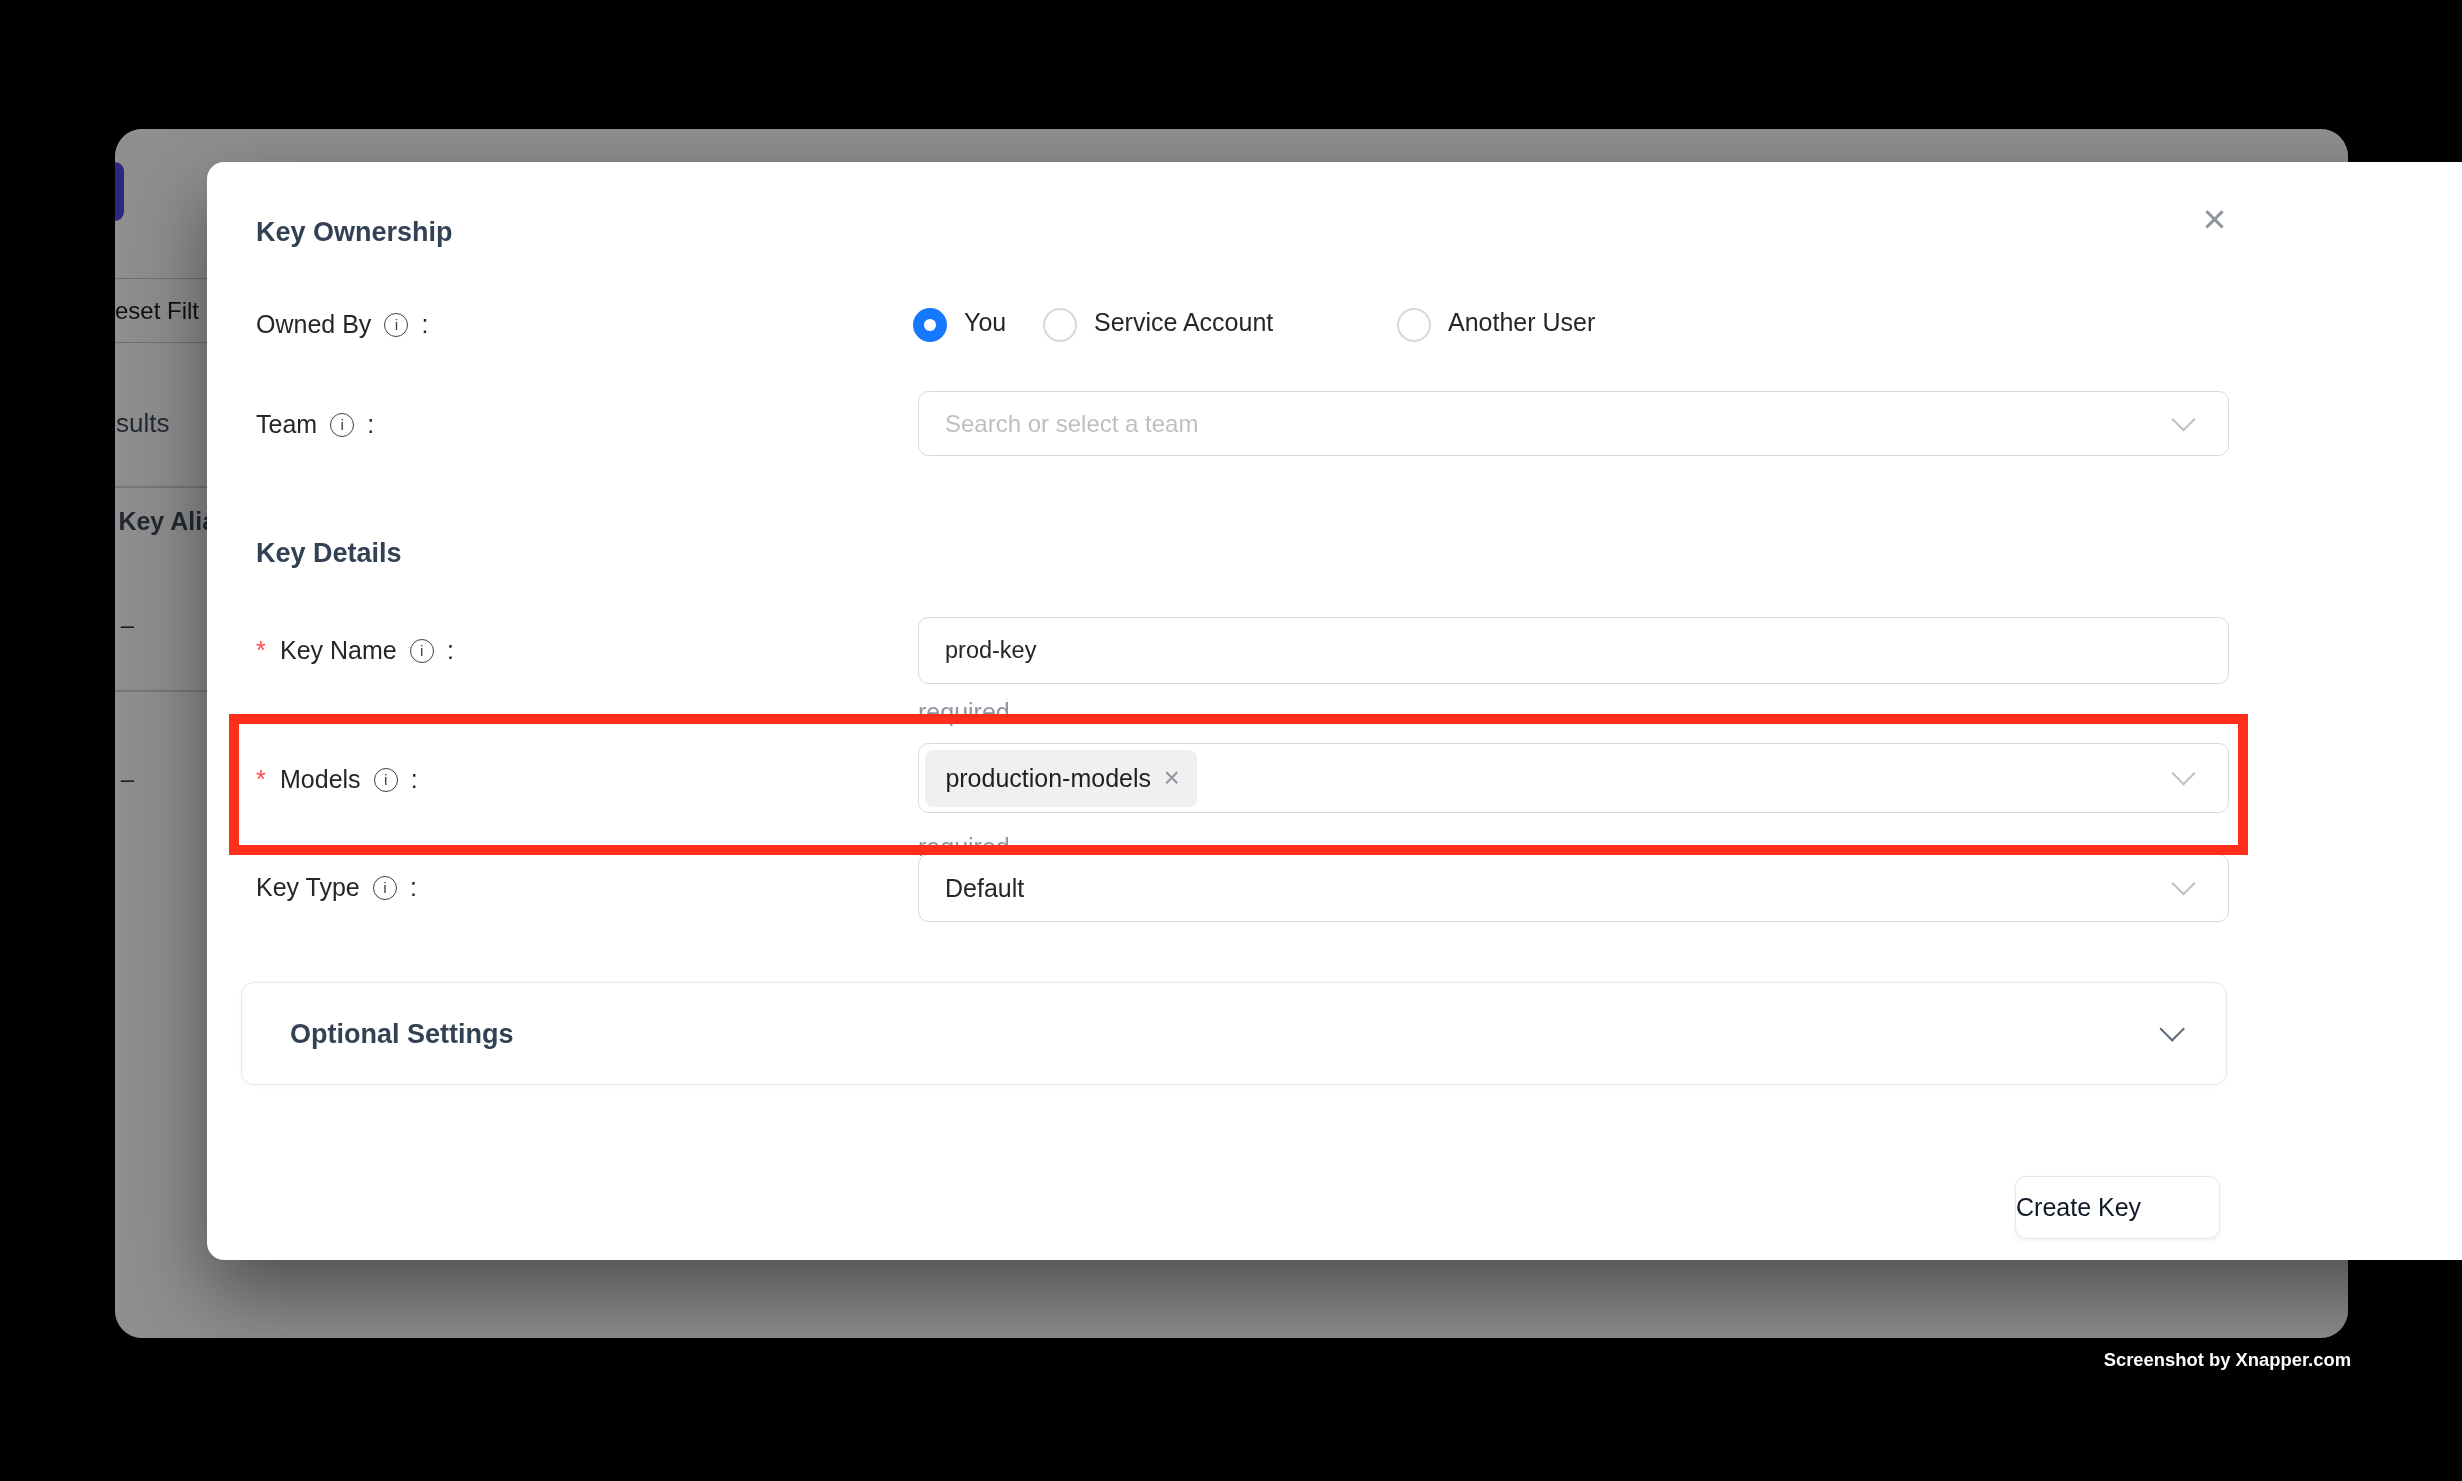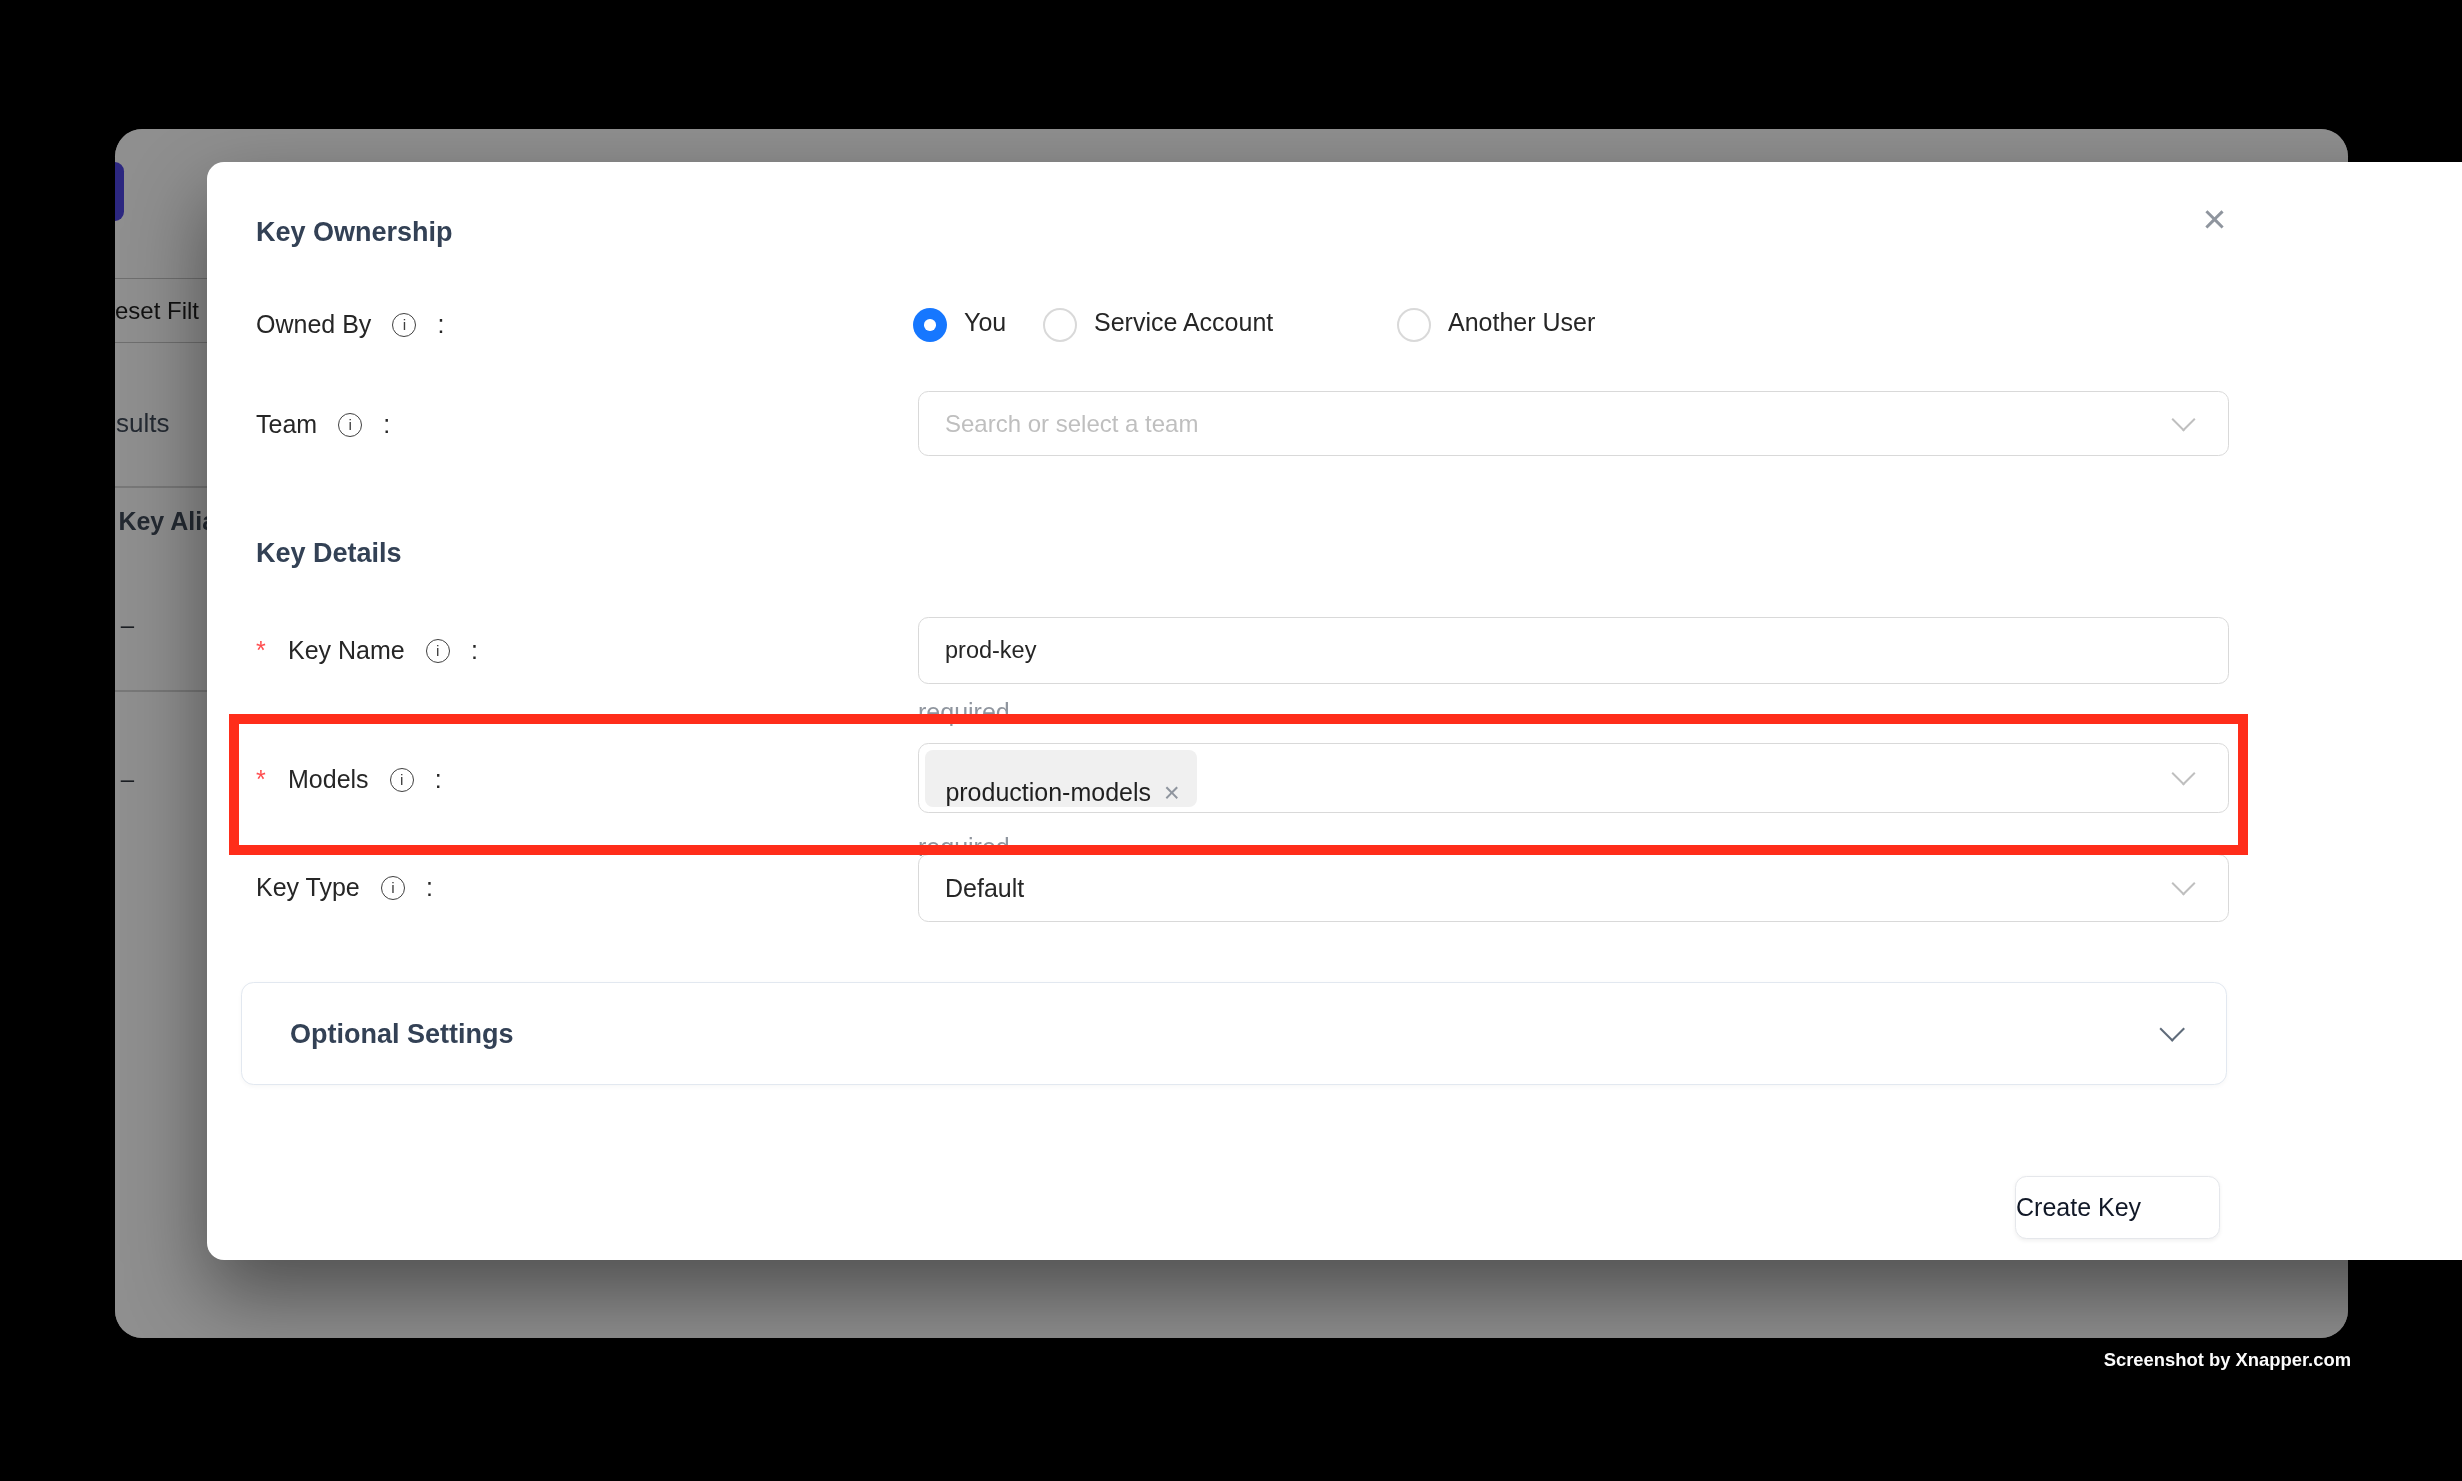--- a/index.html
+++ b/index.html
@@ -37,21 +37,21 @@
     background:#fff; border-radius:17px; box-shadow:0 34px 80px rgba(0,0,0,0.45);
     z-index:10;
   }
   .m-title { position:absolute; left:49px; font-size:27px; font-weight:600; color:#334155; white-space:nowrap; }
   .close-x {
     position:absolute; left:1980px; top:30px; width:55px; height:55px;
     display:flex; align-items:center; justify-content:center;
     font-size:41px; color:#8f959e; cursor:pointer; line-height:1;
   }
   .f-label {
-    position:absolute; left:49px; display:flex; align-items:center; gap:20px;
+    position:absolute; left:49px; display:flex; align-items:center; gap:12px;
     font-size:25px; color:#262626; white-space:nowrap;
   }
   .req-star { color:#ff4d4f; font-size:25px; margin-right:2.3px; }
   .info-i {
     display:inline-flex; align-items:center; justify-content:center;
     width:24px; height:24px; border:1.7px solid #3f3f3f; border-radius:50%;
     font-size:15.5px; color:#3f3f3f; font-style:normal; margin:0 1.1px;
   }
   
   .radio-item { position:absolute; display:flex; cursor:pointer; }
@@ -77,21 +77,21 @@
     border-right:2.3px solid #bfbfbf; border-bottom:2.3px solid #bfbfbf; transform:rotate(45deg);
   }
   .txt-input {
     position:absolute; left:711px; width:1311px; background:#fff;
     border:1.7px solid #d9d9d9; border-radius:10.3px;
     display:flex; align-items:center; padding:0 26px;
   }
   .txt-input .value { font-size:23.5px; color:#262626; white-space:nowrap; }
   .validation { position:absolute; left:711px; font-size:25px; color:#8f959e; white-space:nowrap; }
   .tag {
-    display:inline-flex; align-items:flex-end; background:#f0f0f0; border-radius:8px;
+    display:inline-flex; align-items:center; background:#f0f0f0; border-radius:8px;
     height:57px; padding:0 17px 0 20.7px; gap:12.6px;
   }
   .tag .tag-text { font-size:25px; color:#1f1f1f; white-space:nowrap; }
   .tag .tag-x { font-size:27.5px; color:#8f959e; cursor:pointer; line-height:1; }
   .section-title { position:absolute; left:49px; font-size:27px; font-weight:600; color:#334155; white-space:nowrap; }
   
   .collapse {
     position:absolute; left:34px; top:820px; width:1986px; height:103px;
     border:1.7px solid #e2e8f0; border-radius:12.6px; background:#fff;
     box-shadow:0 1.7px 4.6px rgba(0,0,0,0.03); cursor:pointer;

